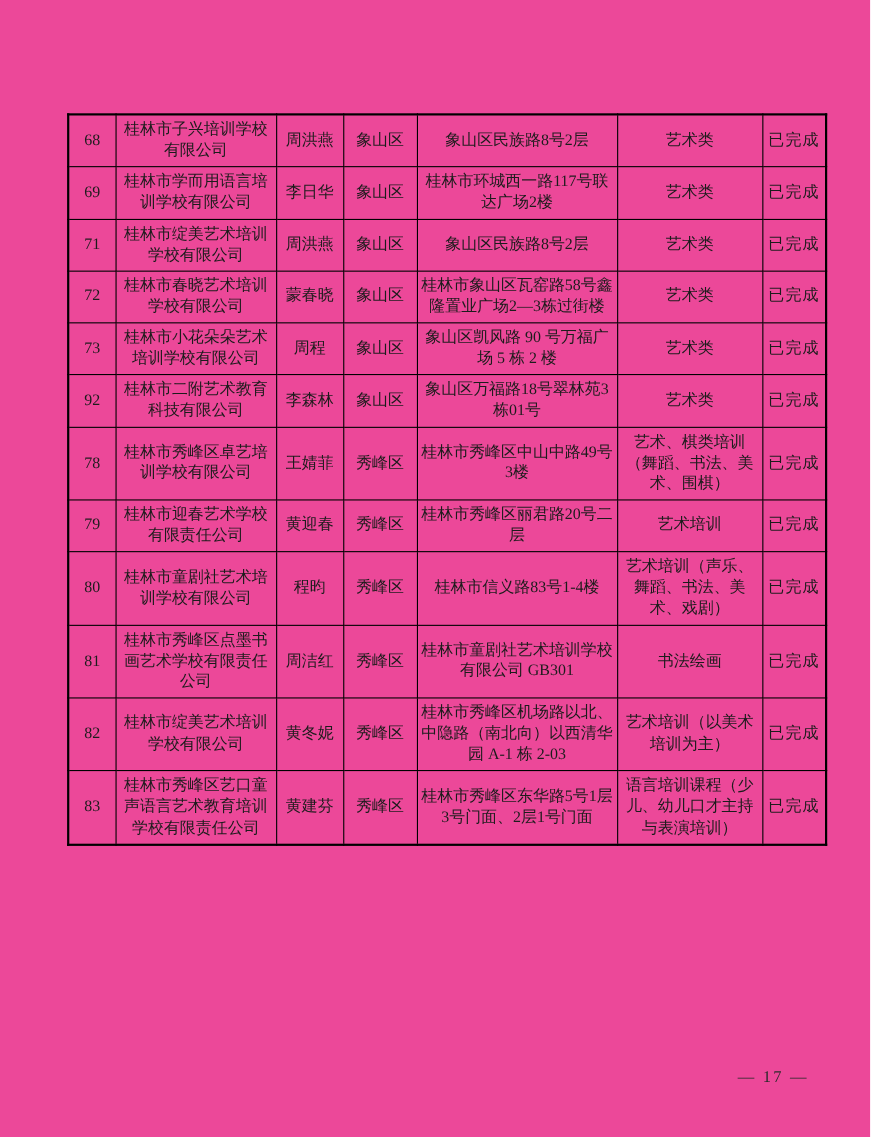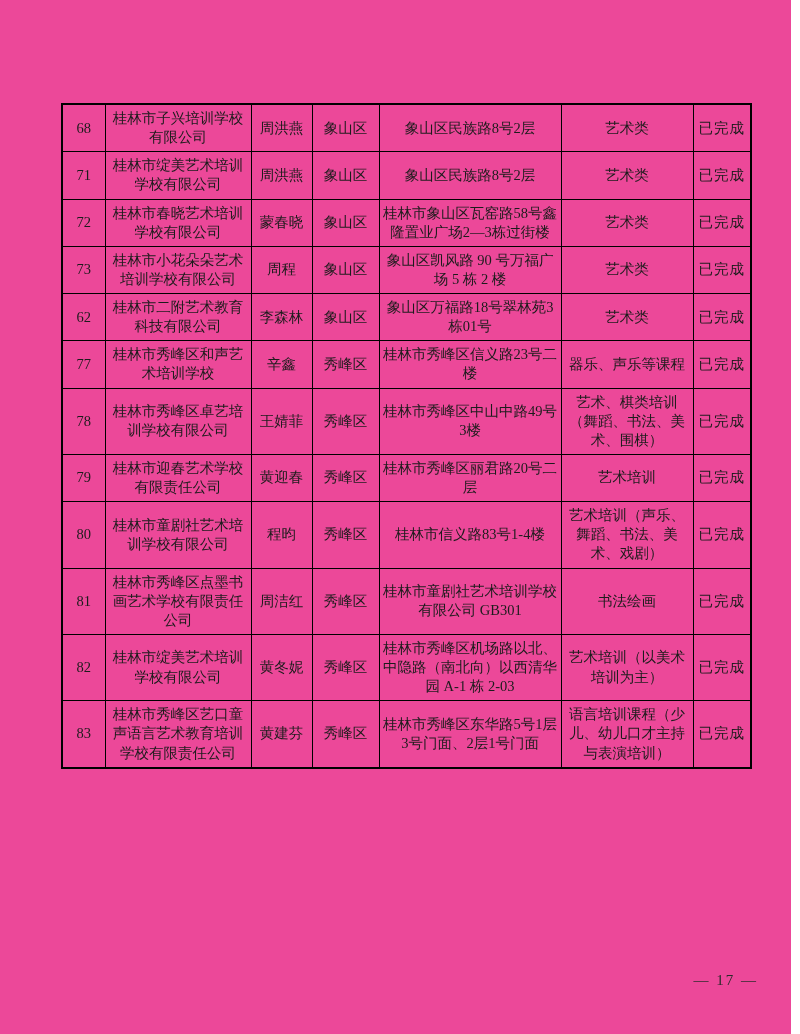--- a/index.html
+++ b/index.html
@@ -37,21 +37,21 @@
     word-break: break-all;
     color: #1c1c1c;
   }
   td.col-num    { font-size: 14px; }
   td.col-status { letter-spacing: 1px; }
   .page-number {
     position: absolute;
     top: 972px;
     left: 648px;
     width: 110px;
-    text-align: right;
+    text-align: center;
     font-size: 15px;
     color: #2b2b2b;
     letter-spacing: 2px;
     font-family: Liberation Serif, serif;
   }
 </style>
 </head>
 <body>
 
 <div class="page">
@@ -70,20 +70,29 @@
     <tr>
       <td class="col-num">68</td>
       <td class="col-school">桂林市子兴培训学校有限公司</td>
       <td class="col-contact">周洪燕</td>
       <td class="col-district">象山区</td>
       <td class="col-address">象山区民族路8号2层</td>
       <td class="col-category">艺术类</td>
       <td class="col-status">已完成</td>
     </tr>
 
+    <tr>
+      <td class="col-num">69</td>
+      <td class="col-school">桂林市学而用语言培训学校有限公司</td>
+      <td class="col-contact">李日华</td>
+      <td class="col-district">象山区</td>
+      <td class="col-address">桂林市环城西一路117号联达广场2楼</td>
+      <td class="col-category">艺术类</td>
+      <td class="col-status">已完成</td>
+    </tr>
 
 
     <tr>
       <td class="col-num">71</td>
       <td class="col-school">桂林市绽美艺术培训学校有限公司</td>
       <td class="col-contact">周洪燕</td>
       <td class="col-district">象山区</td>
       <td class="col-address">象山区民族路8号2层</td>
       <td class="col-category">艺术类</td>
       <td class="col-status">已完成</td>
@@ -105,38 +114,29 @@
       <td class="col-contact">周程</td>
       <td class="col-district">象山区</td>
       <td class="col-address">象山区凯风路 90 号万福广场 5 栋 2 楼</td>
       <td class="col-category">艺术类</td>
       <td class="col-status">已完成</td>
     </tr>
 
 
 
     <tr>
-      <td class="col-num">62</td>
+      <td class="col-num">92</td>
       <td class="col-school">桂林市二附艺术教育科技有限公司</td>
       <td class="col-contact">李森林</td>
       <td class="col-district">象山区</td>
       <td class="col-address">象山区万福路18号翠林苑3栋01号</td>
       <td class="col-category">艺术类</td>
       <td class="col-status">已完成</td>
     </tr>
 
-    <tr>
-      <td class="col-num">77</td>
-      <td class="col-school">桂林市秀峰区和声艺术培训学校</td>
-      <td class="col-contact">辛鑫</td>
-      <td class="col-district">秀峰区</td>
-      <td class="col-address">桂林市秀峰区信义路23号二楼</td>
-      <td class="col-category">器乐、声乐等课程</td>
-      <td class="col-status">已完成</td>
-    </tr>
 
     <tr>
       <td class="col-num">78</td>
       <td class="col-school">桂林市秀峰区卓艺培训学校有限公司</td>
       <td class="col-contact">王婧菲</td>
       <td class="col-district">秀峰区</td>
       <td class="col-address">桂林市秀峰区中山中路49号3楼</td>
       <td class="col-category">艺术、棋类培训（舞蹈、书法、美术、围棋）</td>
       <td class="col-status">已完成</td>
     </tr>

